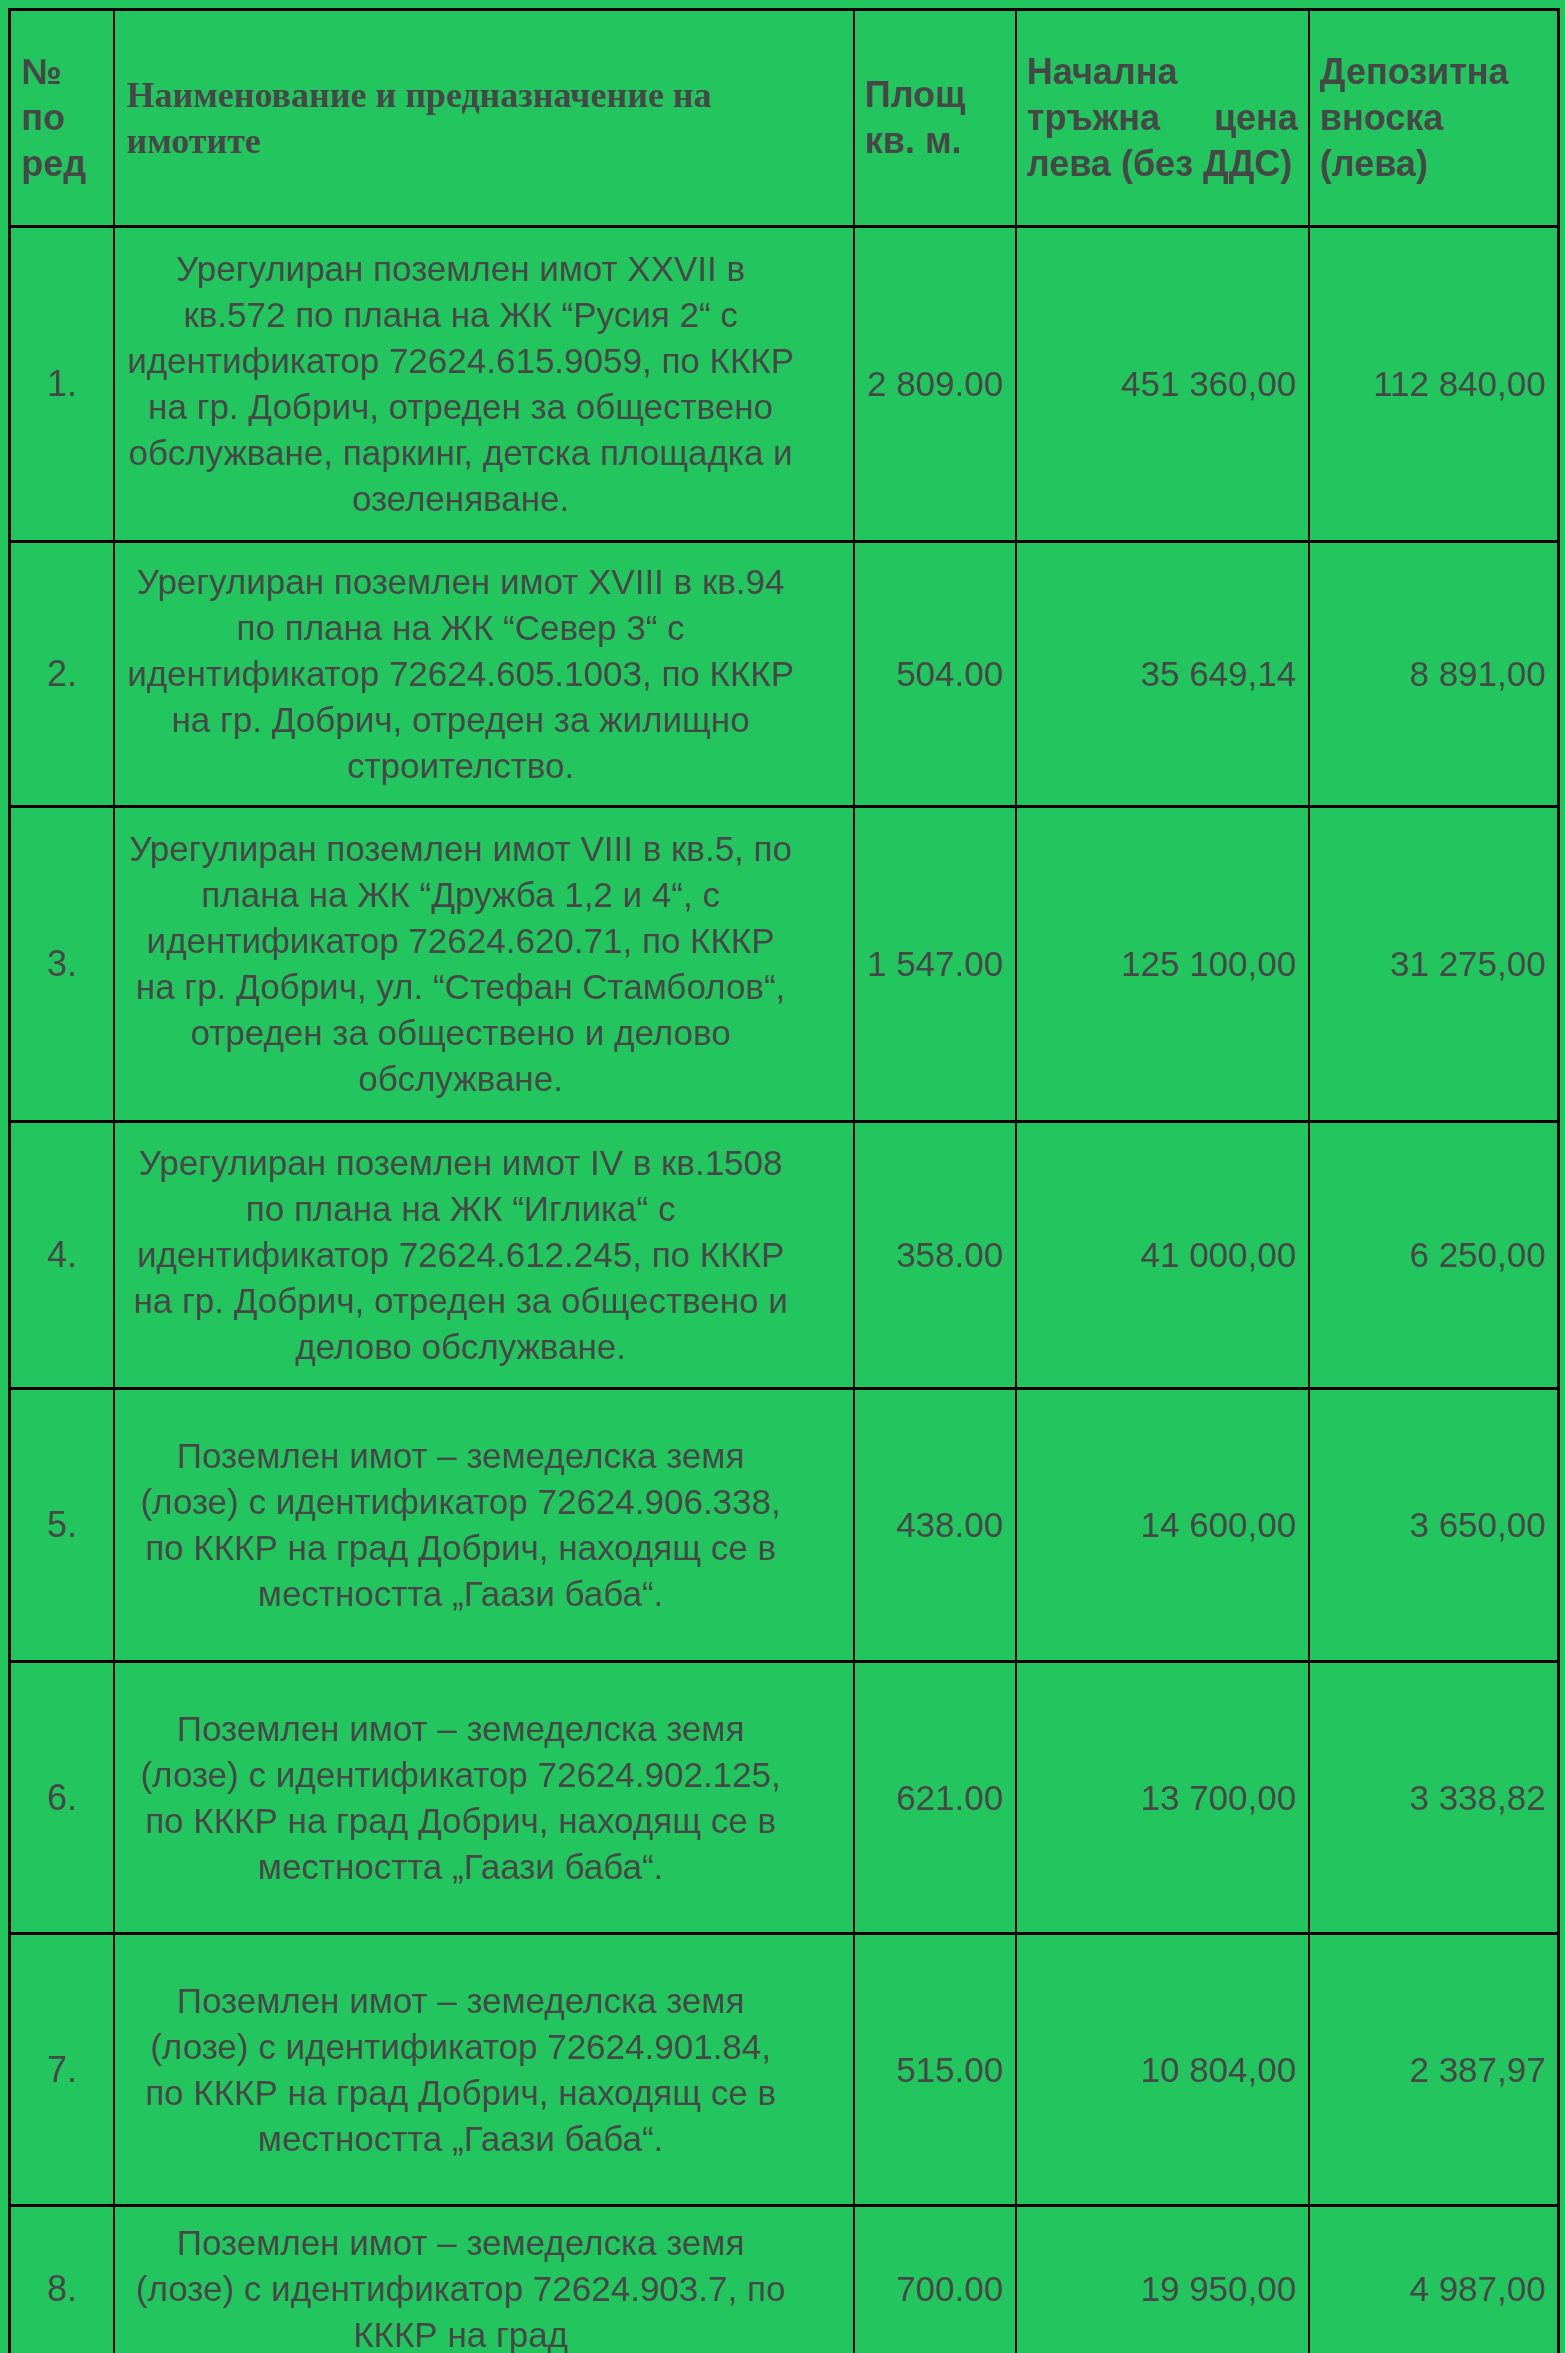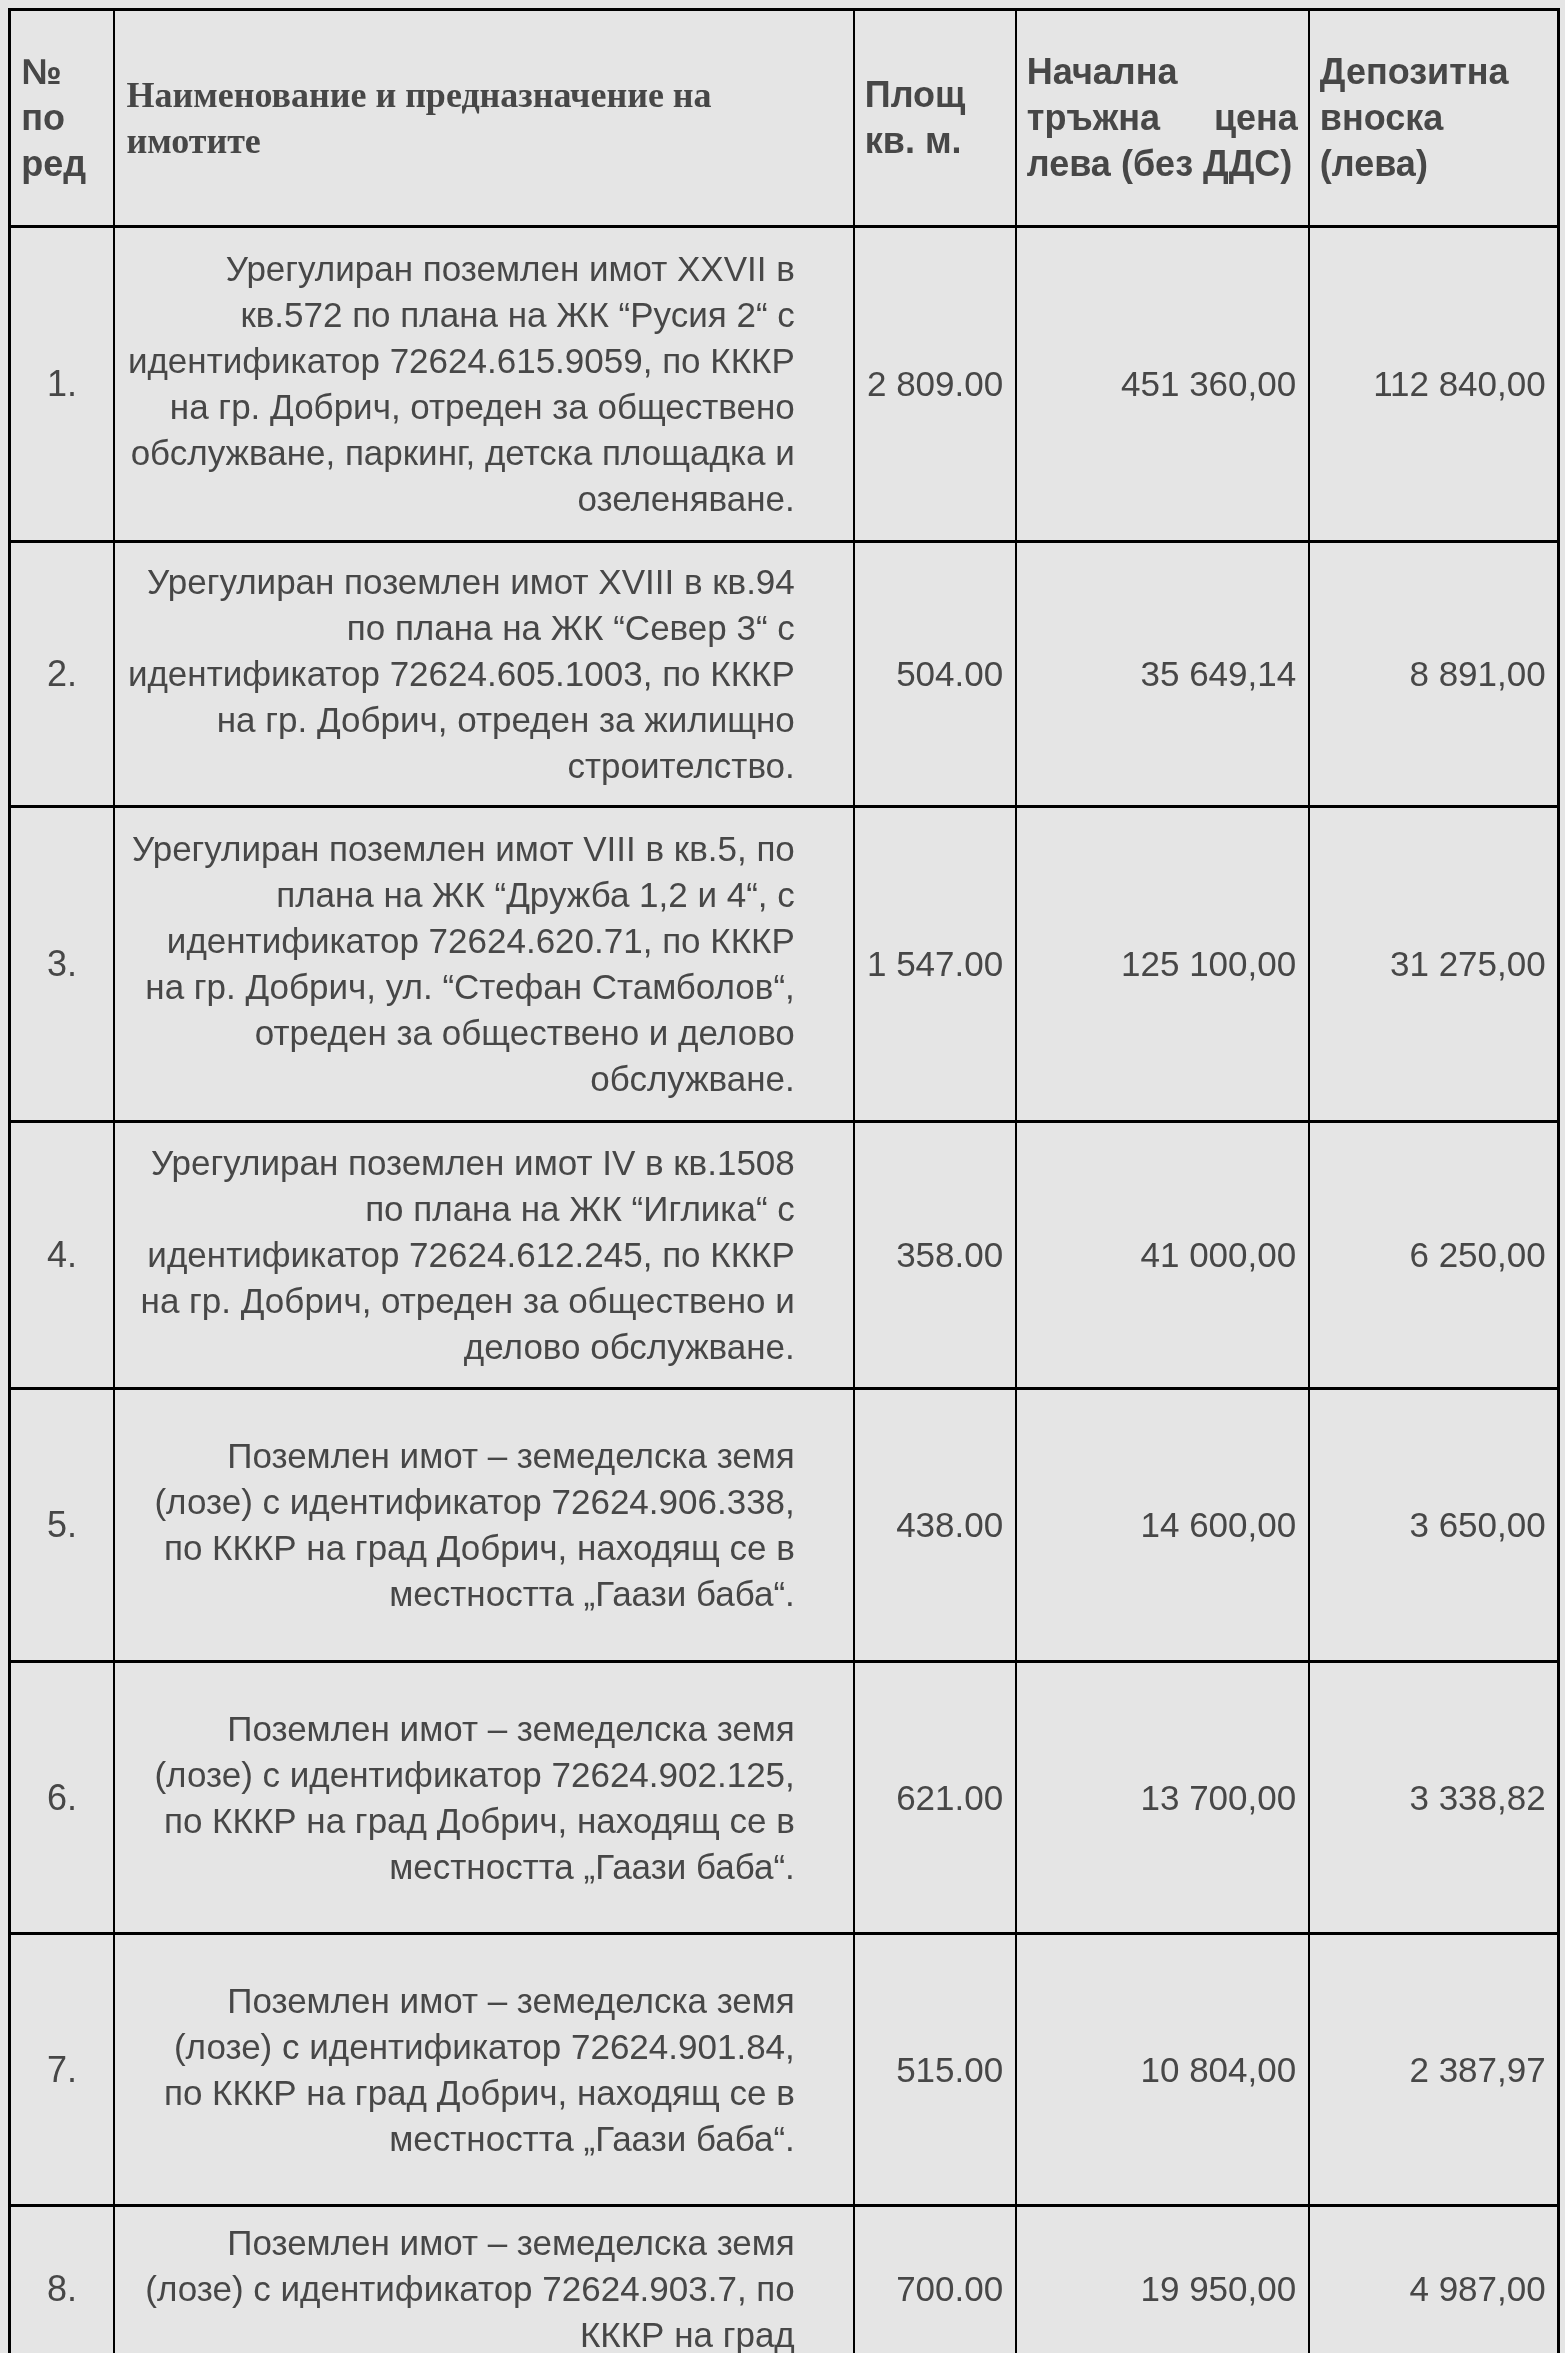--- a/index.html
+++ b/index.html
@@ -5,21 +5,21 @@
   html, body {
     margin: 0;
     padding: 0;
     background: #ffffff;
   }
   .page {
     position: relative;
     width: 1565px;
     height: 2354px;
     overflow: hidden;
-    background: #e5e5e5;
+    background: #22c55e;
     font-family: "Liberation Sans", "DejaVu Sans", sans-serif;
     color: #474747;
   }
   table.doc-table {
     position: absolute;
     left: 8.3px;
     top: 8.3px;
     width: 1550px;
     border-collapse: collapse;
     table-layout: fixed;
@@ -47,21 +47,21 @@
     font-size: 35px;
     line-height: 46px;
     color: #474747;
   }
   td.cell-num {
     text-align: center;
     font-size: 36px;
   }
   td.cell-desc {
     padding: 10px 58px 10px 11.6px;
-    text-align: right;
+    text-align: center;
   }
   td.cell-area, td.cell-price, td.cell-deposit {
     text-align: right;
     padding: 0 11.6px;
   }
 </style>
 </head>
 <body>
 
 <div class="page">

